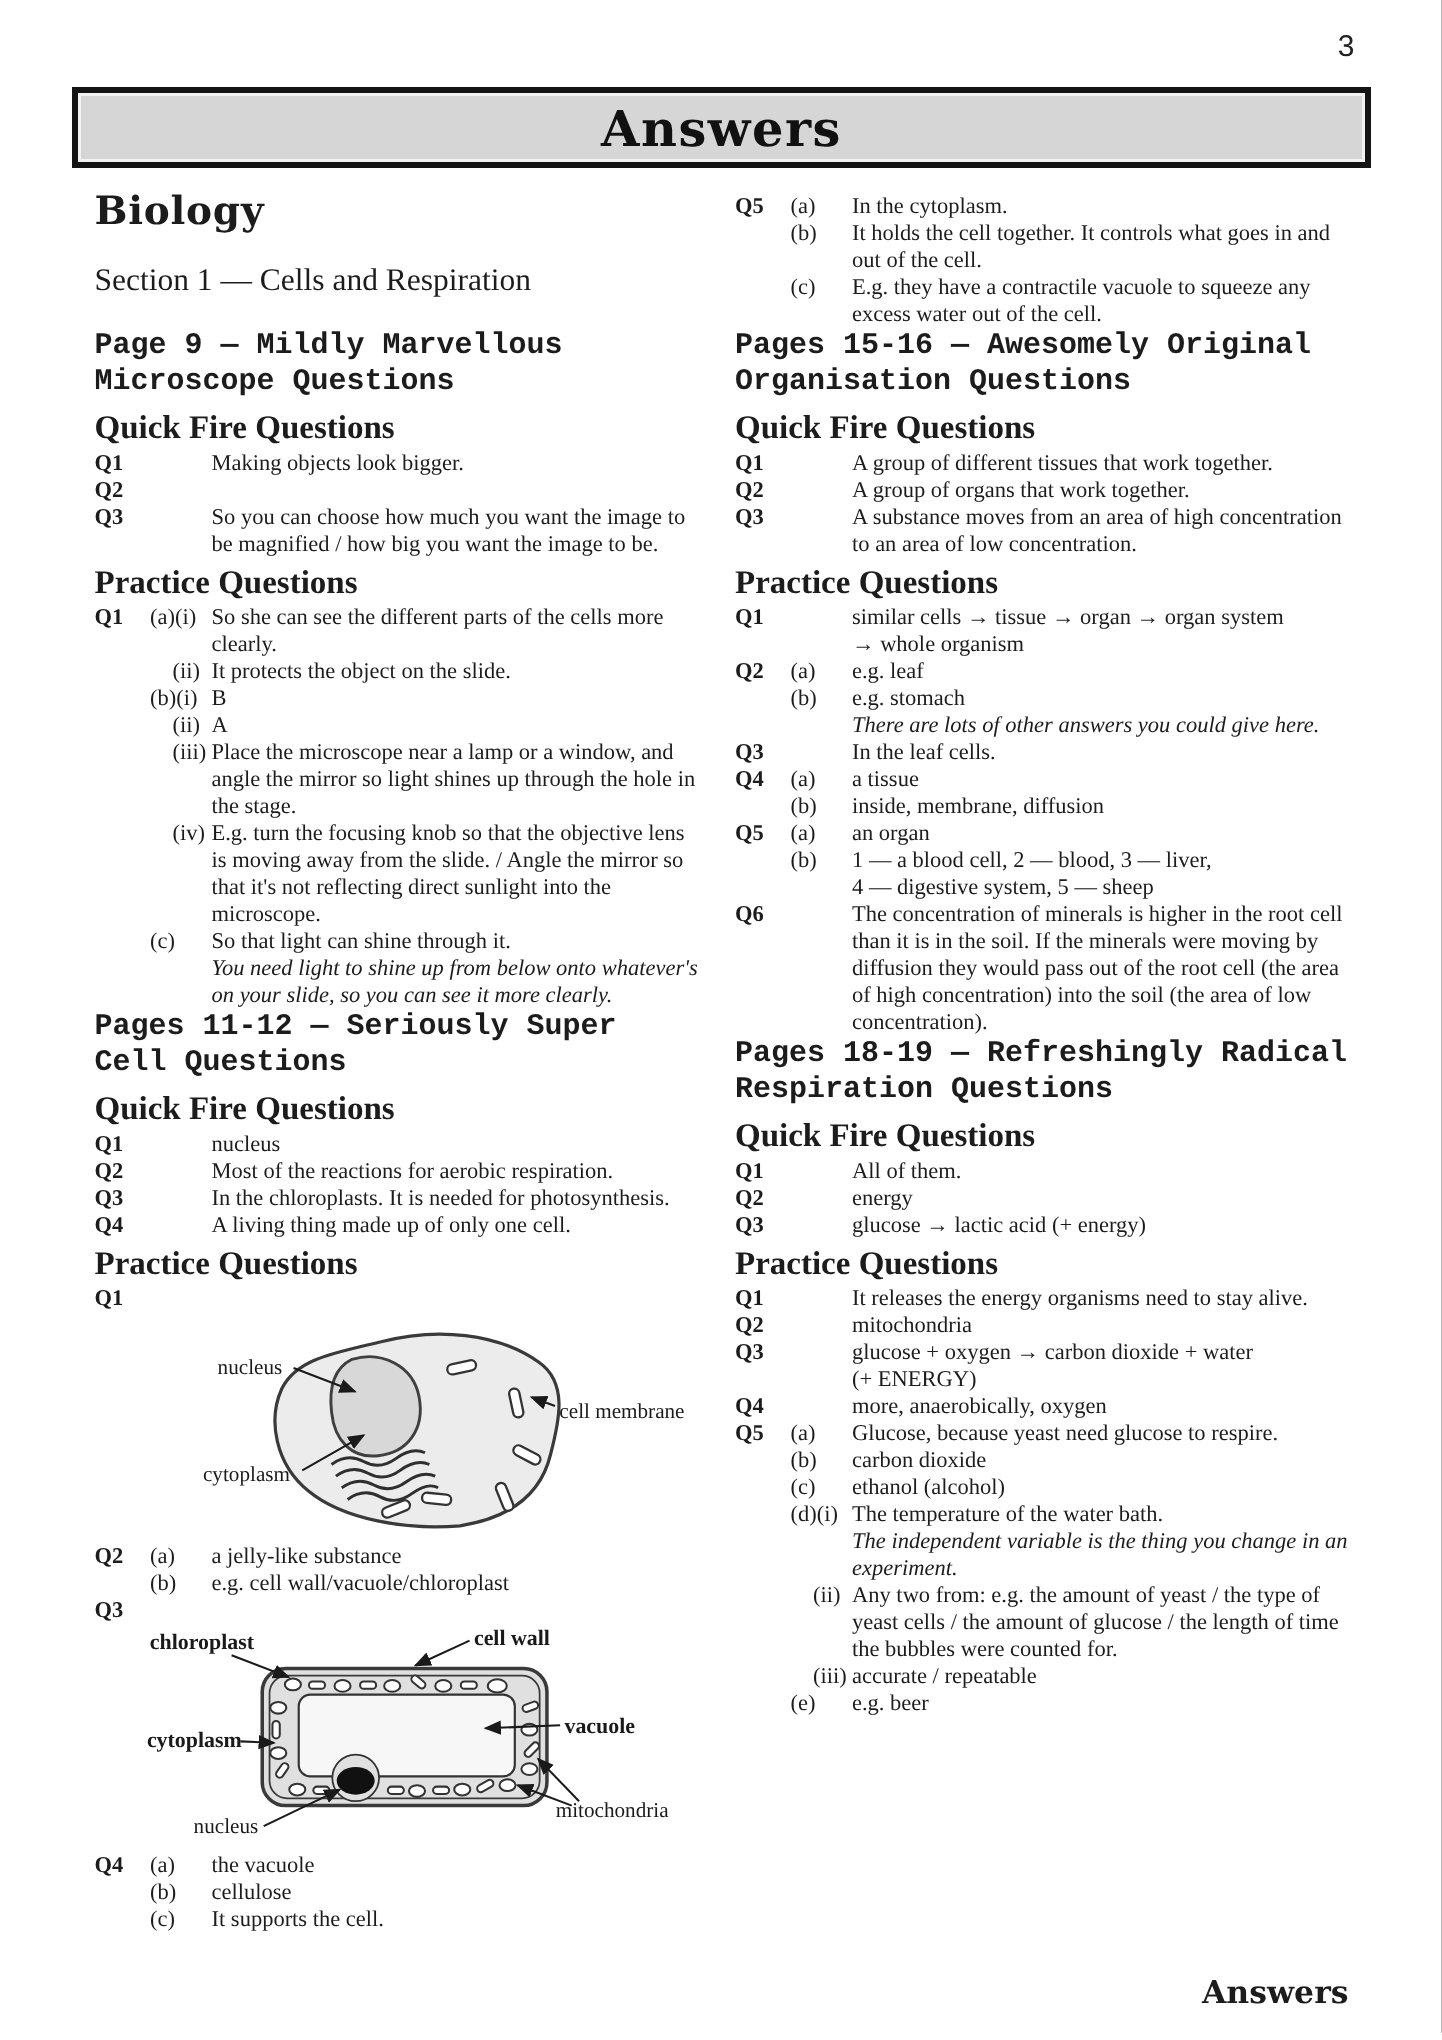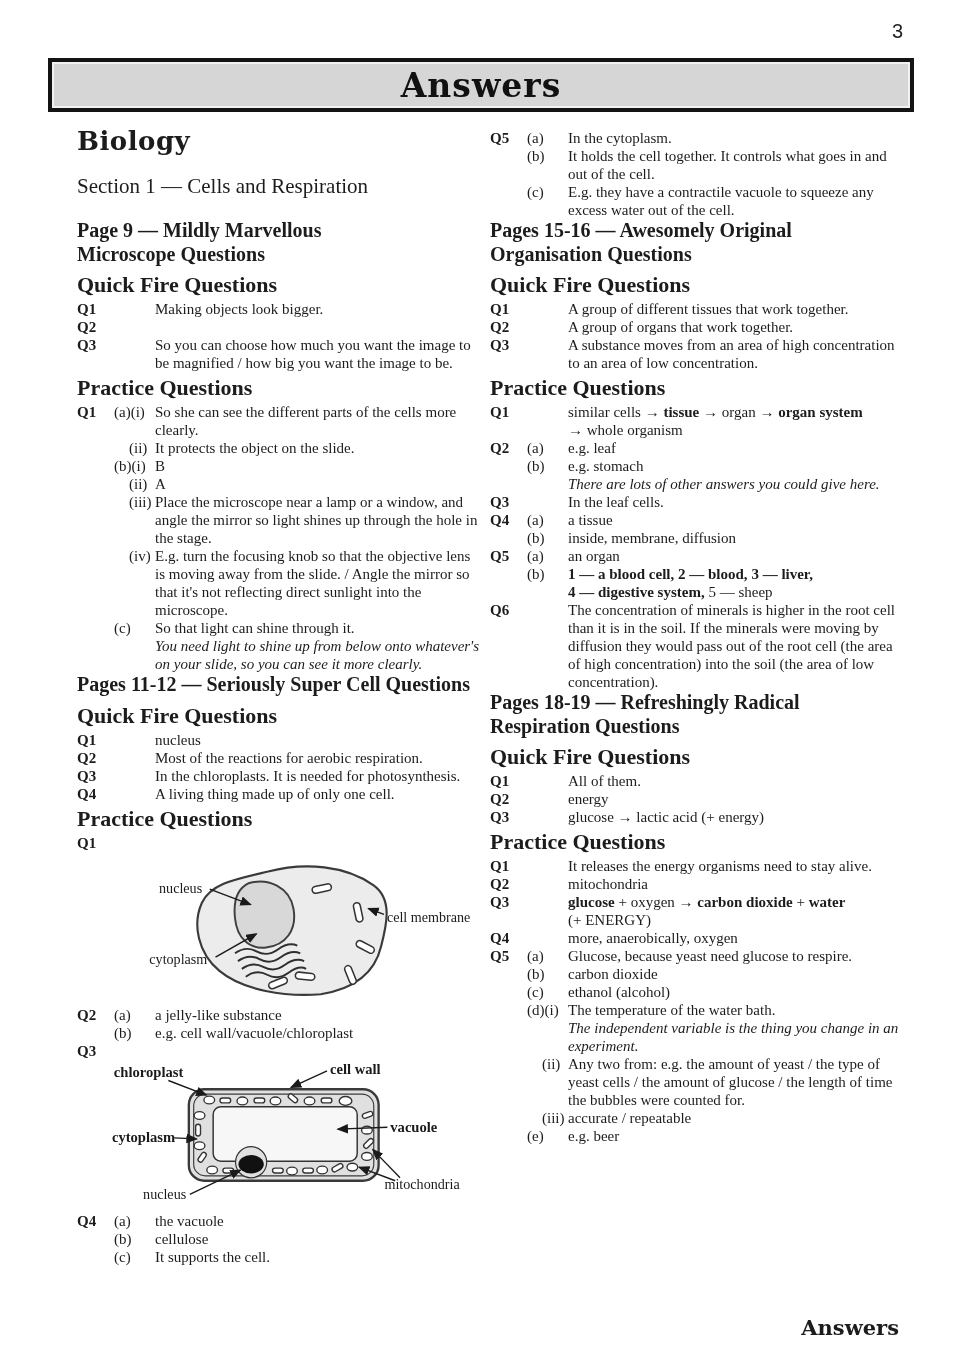--- a/index.html
+++ b/index.html
@@ -16,48 +16,48 @@
     position:absolute; left:48px; top:58px; width:858px; height:46px;
     background:#d6d6d6; border:4px solid #141414;
     box-shadow: inset 0 0 0 2px #f2f2f2;
     display:flex; align-items:center; justify-content:center;
   }
   .header-title {
     font-family:"DejaVu Serif", serif; font-weight:bold; font-size:33px;
     letter-spacing:1px; color:#111;
   }
   .col { position:absolute; top:126px; }
-  .col-left  { left:77px;  width:403px; }
+  .col-left  { left:63px;  width:403px; }
   .col-right { left:490px; width:418px; top:129px; }
 
   .subject {
     font-family:"DejaVu Serif", serif; font-weight:bold; font-size:26px;
     margin:0 0 18px 0; letter-spacing:.5px;
   }
   .sec-title {
     font-family:"Liberation Serif", serif; font-weight:normal; font-size:21px;
     margin:0 0 20px 0;
   }
   .pg-head {
-    font-family:Liberation Serif, serif; font-weight:bold; font-size:20px;
+    font-family:Liberation Mono, monospace; font-weight:bold; font-size:20px;
     line-height:1.18; margin:0 0 6px 0;
   }
   .qtype {
     font-family:"Liberation Serif", serif; font-weight:bold; font-size:22px;
     margin:3px 0 2px 0;
   }
   .mt1 { }
 
   .row { display:grid; grid-template-columns:37px 41px 1fr; font-size:15px; line-height:1.2; }
   .row.qf { grid-template-columns:78px 1fr; }
   .ql { font-weight:bold; }
   .pl { white-space:nowrap; overflow:visible; }
   .pl.sub { padding-left:15px; }
   .it { font-style:italic; }
-  .at b { font-weight:bold; }
+  .at b { font-weight:normal; }
 
   .diag { display:block; margin:2px 0 4px 0; }
   .diag text { font-family:"Liberation Serif", serif; font-size:14.5px; fill:#1a1a1a; }
   .diag text.bld { font-weight:bold; font-size:15px; }
   .lbl-line { stroke:#1a1a1a; stroke-width:1.4; }
 
   .footer {
     position:absolute; right:62px; bottom:20px;
     font-family:"DejaVu Serif", serif; font-weight:bold; font-size:21px;
   }

